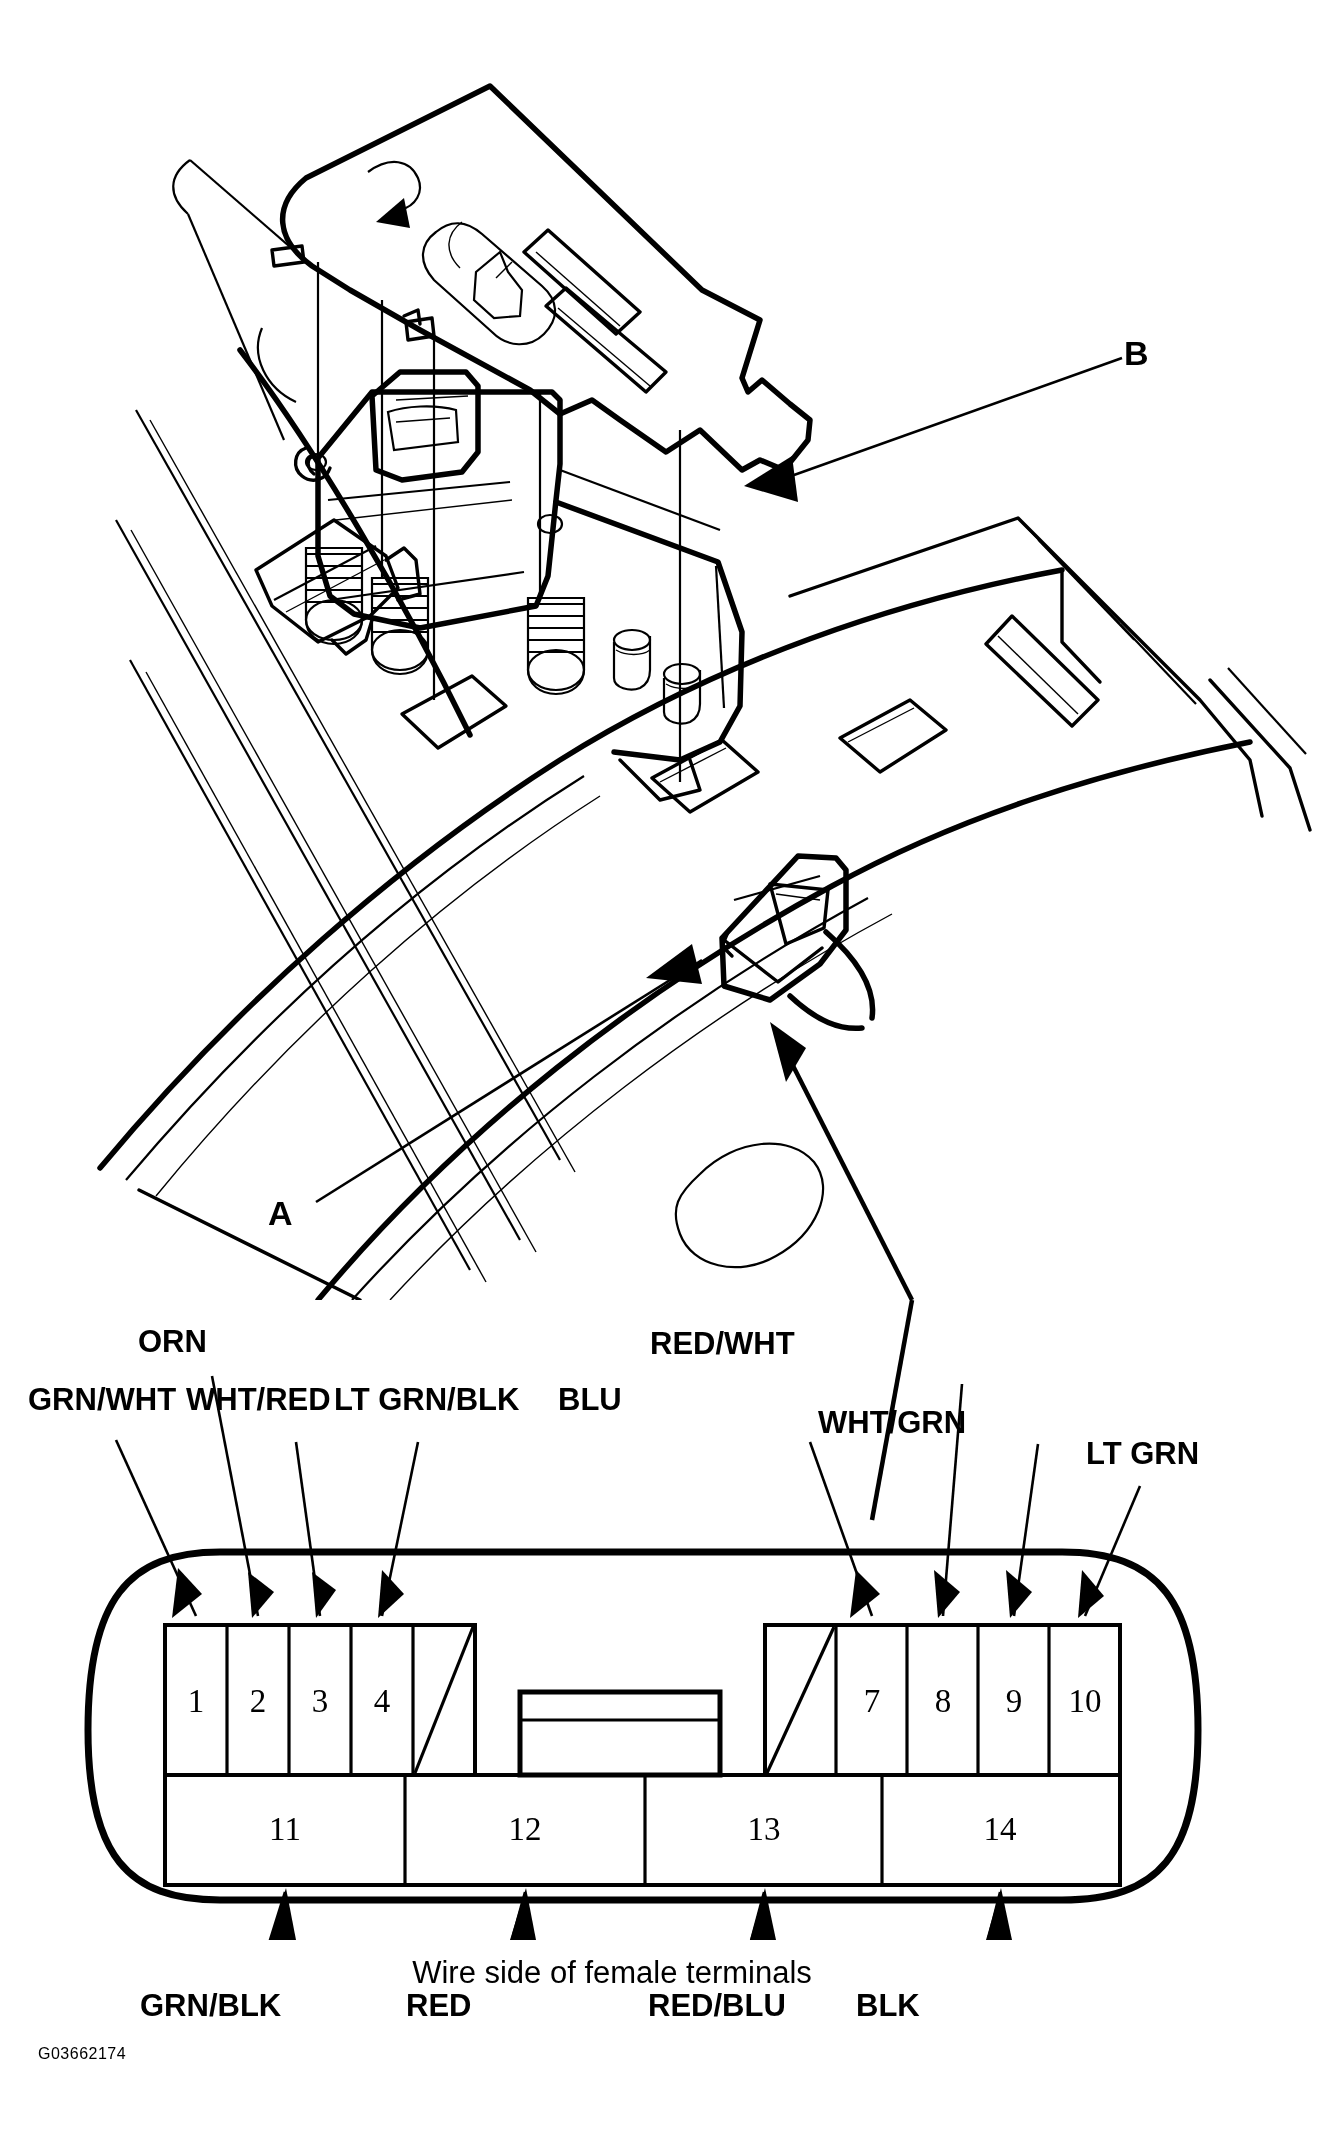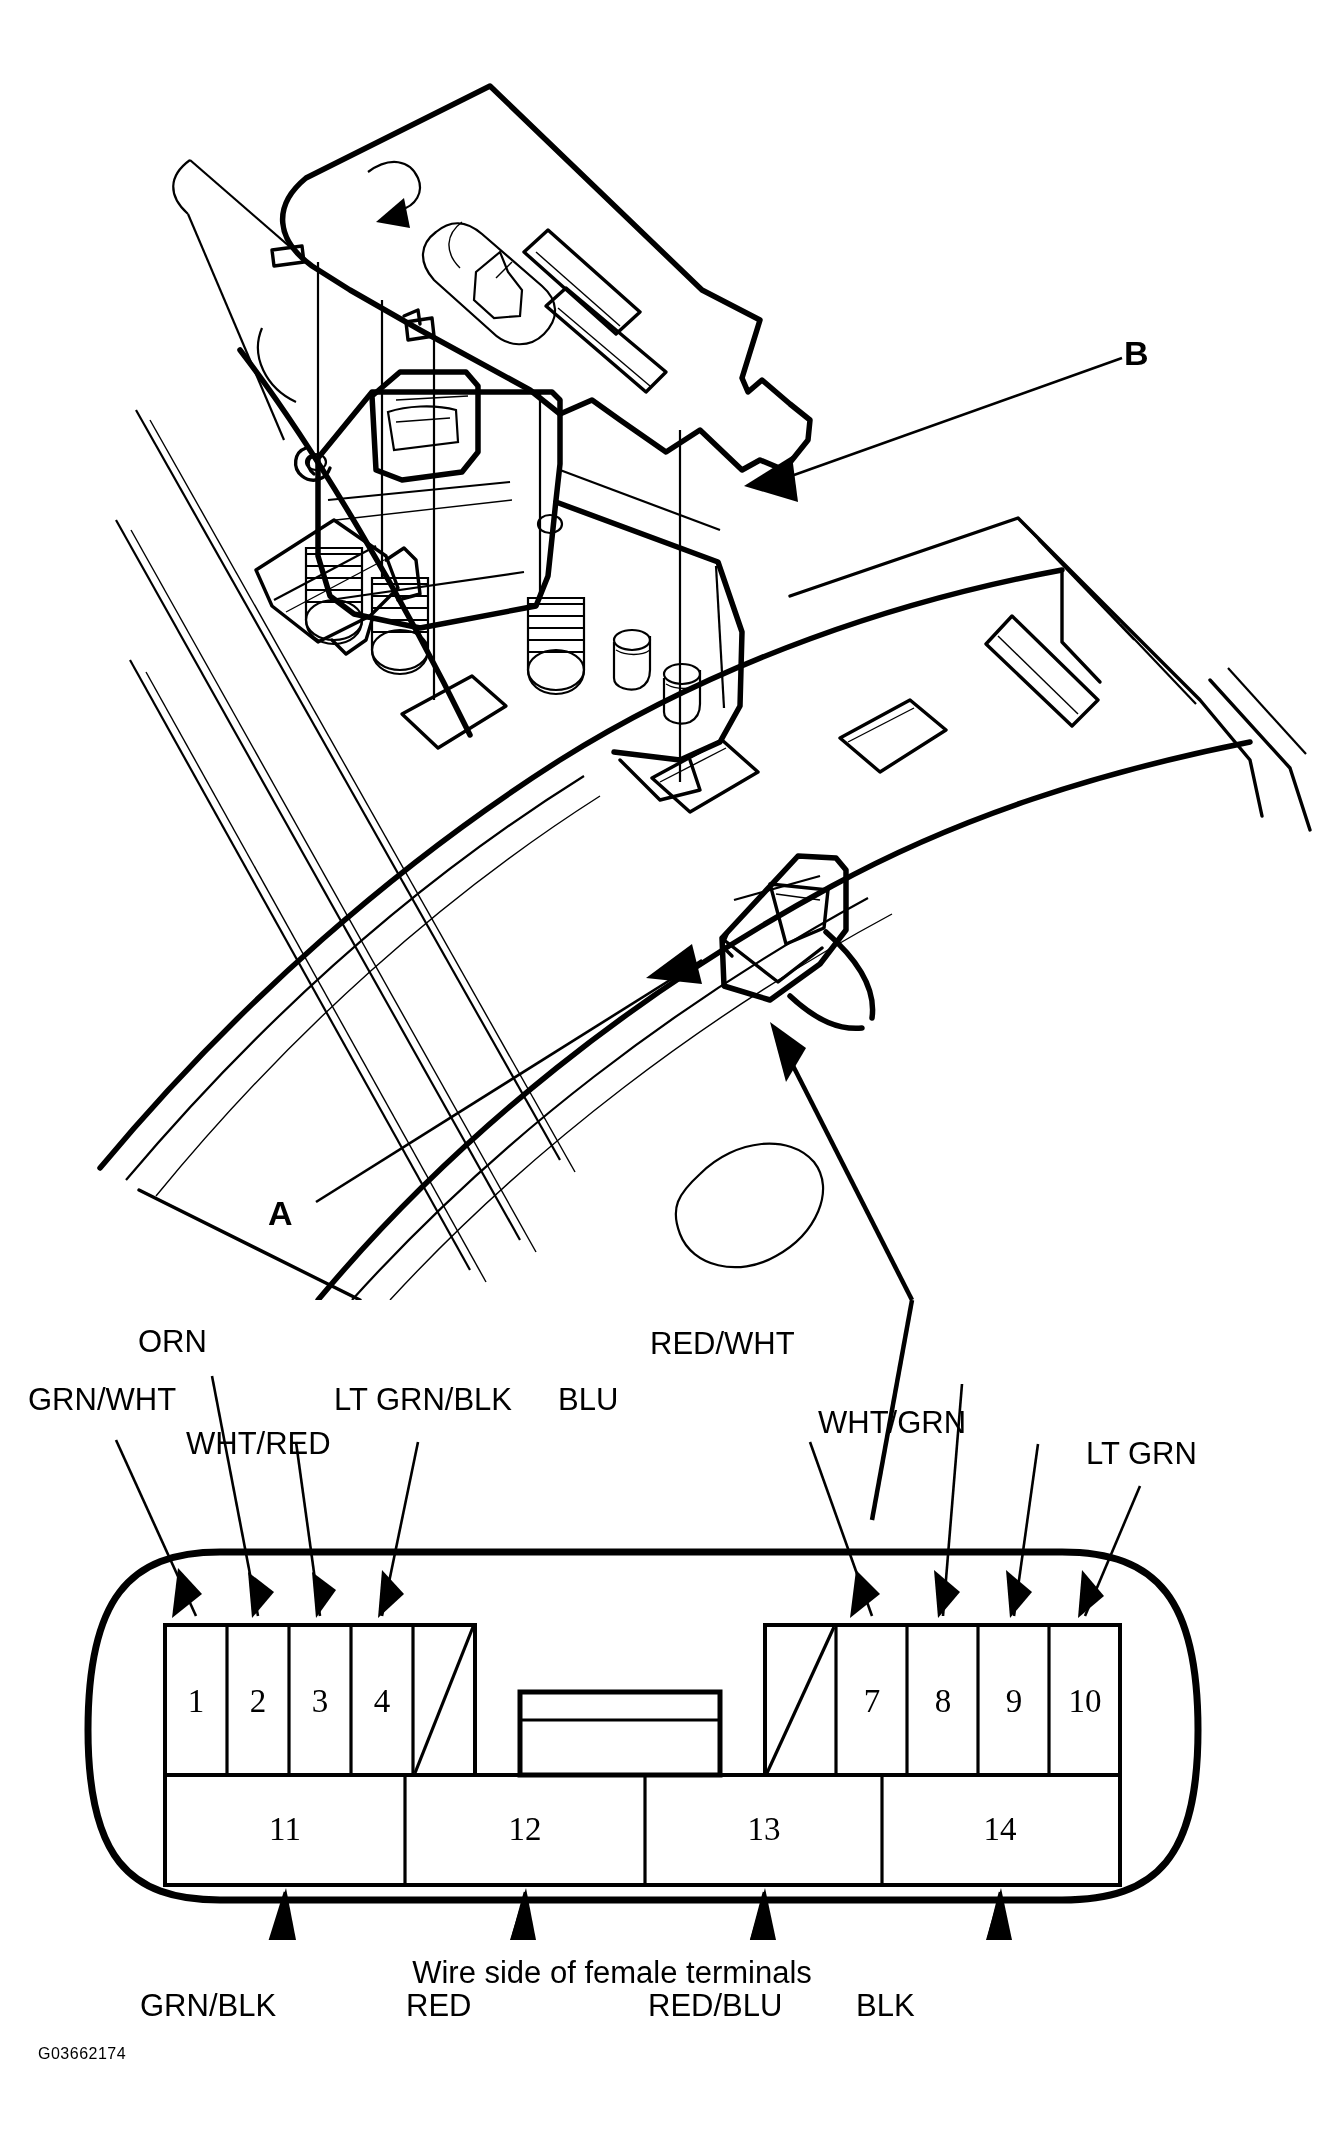--- a/index.html
+++ b/index.html
@@ -39,21 +39,21 @@
     font-weight: bold;
     white-space: nowrap;
     line-height: 1;
   }
   .lbl-ab {
     font-size: 34px;
     font-weight: bold;
   }
   .wire-lbl {
     font-size: 31px;
-    font-weight: normal;
+    font-weight: bold;
     letter-spacing: 0px;
   }
   .caption {
     position: absolute;
     left: 0;
     top: 1955px;
     width: 1224px;
     text-align: center;
     font-size: 31px;
     font-weight: normal;
@@ -380,21 +380,21 @@
         <path class="fillblk" d="M750,640 L765,588 L776,640 Z"></path>
 
         <path class="ldr" d="M968,720 L1000,592"></path>
         <path class="fillblk" d="M986,640 L1001,588 L1012,640 Z"></path>
       </g>
     </svg>
   </div>
 
   <div class="lbl wire-lbl" style="left:28px;  top:1384px;">GRN/WHT</div>
   <div class="lbl wire-lbl" style="left:138px; top:1326px;">ORN</div>
-  <div class="lbl wire-lbl" style="left:186px; top:1428px;">WHT/RED</div>
+  <div class="lbl wire-lbl" style="left:186px; top:1384px;">WHT/RED</div>
   <div class="lbl wire-lbl" style="left:334px; top:1384px;">LT GRN/BLK</div>
   <div class="lbl wire-lbl" style="left:558px; top:1384px;">BLU</div>
   <div class="lbl wire-lbl" style="left:650px; top:1328px;">RED/WHT</div>
   <div class="lbl wire-lbl" style="left:818px; top:1384px;margin-top:23px;">WHT/GRN</div>
   <div class="lbl wire-lbl" style="left:1086px; top:1438px;">LT GRN</div>
 
   <div class="lbl wire-lbl" style="left:140px; top:1990px;">GRN/BLK</div>
   <div class="lbl wire-lbl" style="left:406px; top:1990px;">RED</div>
   <div class="lbl wire-lbl" style="left:648px; top:1990px;">RED/BLU</div>
   <div class="lbl wire-lbl" style="left:856px; top:1990px;">BLK</div>

